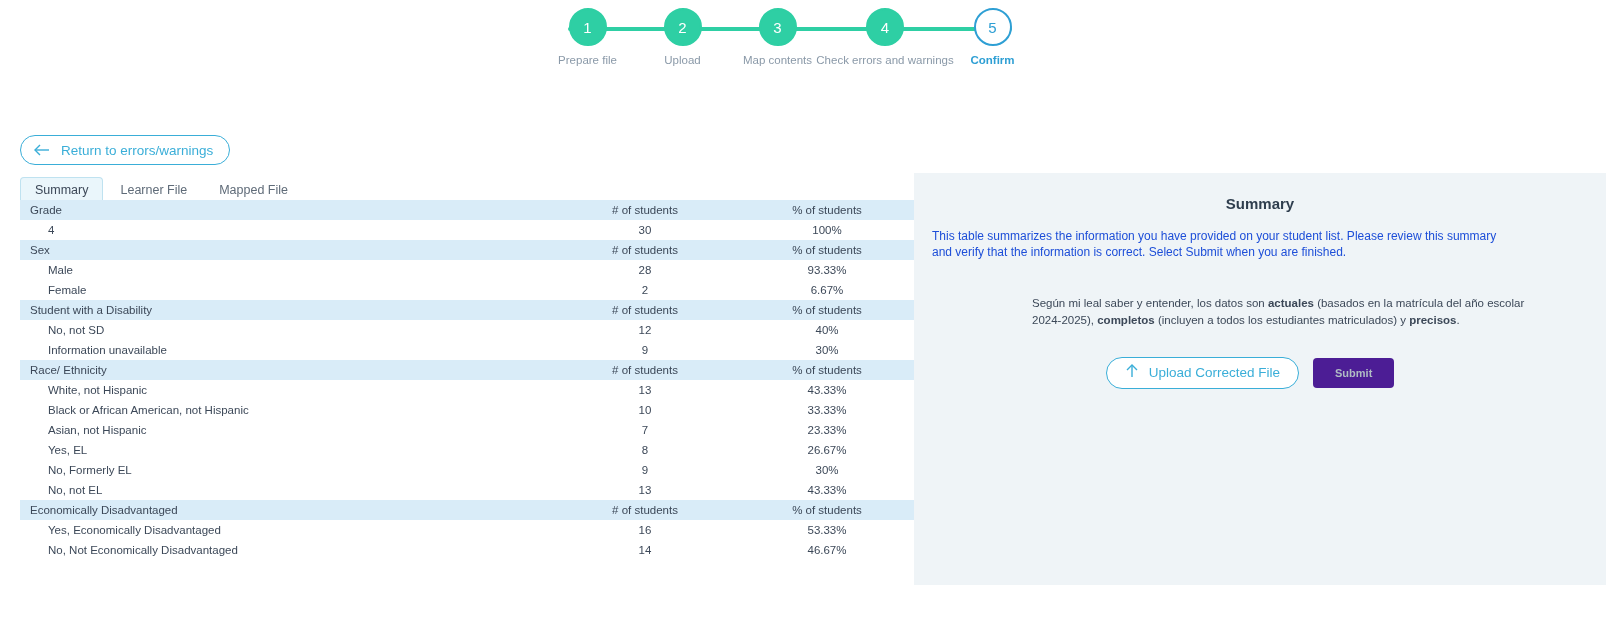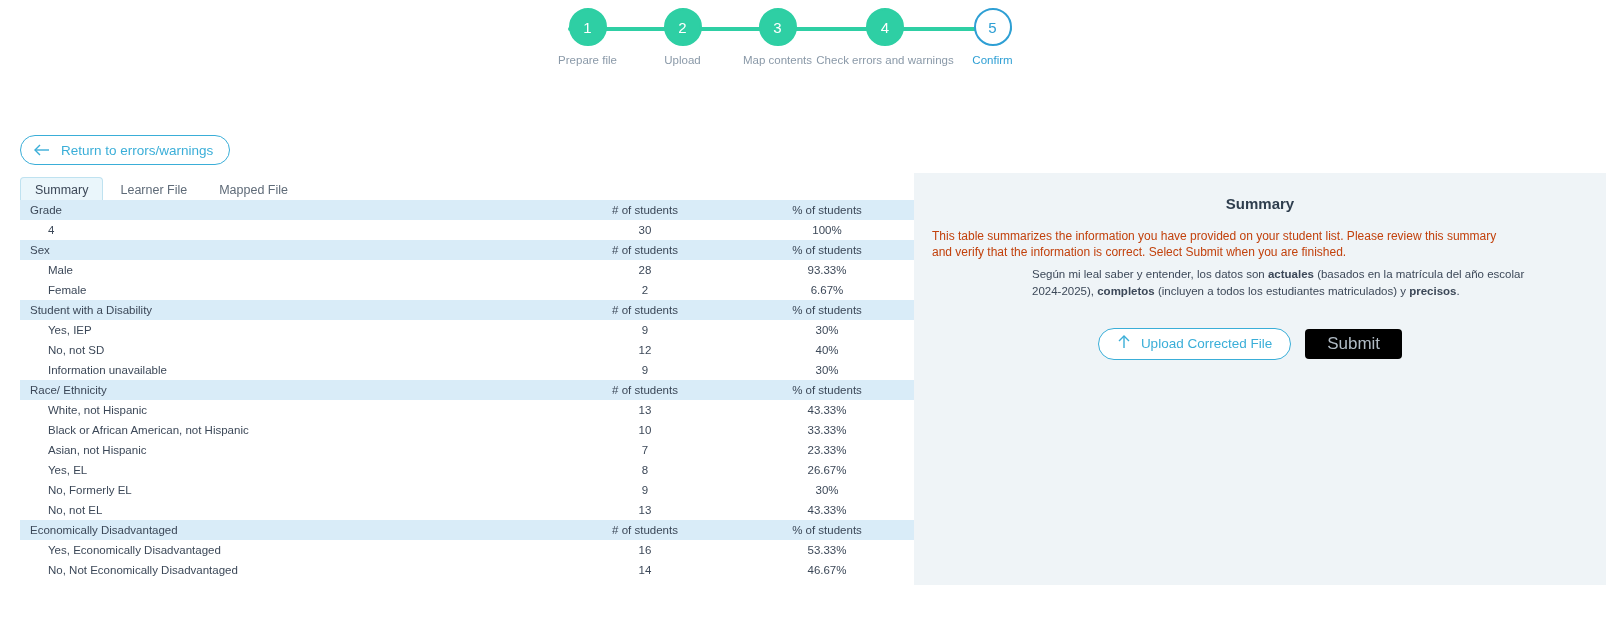--- a/index.html
+++ b/index.html
@@ -58,21 +58,21 @@
     border: 2px solid #2e9fd4;
   }
   .step-label {
     margin-top: 8px;
     font-size: 11.5px;
     color: #8a99a8;
     white-space: nowrap;
   }
   .step.current .step-label {
     color: #2e9fd4;
-    font-weight: normal;
+    font-weight: bold;
   }
 
   
   .return-btn {
     position: absolute;
     left: 20px;
     top: 135px;
     height: 30px;
     padding: 0 16px 0 12px;
     display: flex;
@@ -154,22 +154,22 @@
   .panel-title {
     text-align: center;
     font-size: 15px;
     font-weight: bold;
     color: #2f3e4e;
     margin: 6px 0 16px;
   }
   .panel-desc {
     font-size: 12px;
     line-height: 1.35;
-    color: #c2410c;
-    margin: 0 0 6px;
+    color: #1d4ed8;
+    margin: 0 0 35px;
     width: 578px;
   }
   .check-row {
     display: flex;
     align-items: flex-start;
     gap: 12px;
     margin-left: 72px;
     margin-bottom: 12px;
   }
   .checkbox {
@@ -210,24 +210,25 @@
     background: #fff;
     color: #3aaed8;
     font-size: 13.5px;
     cursor: pointer;
   }
   .btn-submit {
     height: 30px;
     padding: 0 22px;
     border: none;
     border-radius: 4px;
-    background: #000000;
+    background: #4c1d95;
     color: #b0bbc4;
-    font-size: 17px;
+    font-size: 11px;
     cursor: default;
+    font-weight: bold;
   }
 </style>
 </head>
 <body>
 
 <div class="stepper">
   <div class="step-track"></div>
   <div class="steps">
     <div class="step">
       <div class="step-circle">1</div>
@@ -296,25 +297,20 @@
       <tr class="data">
         <td class="c1 indent">Female</td>
         <td class="c2">2</td>
         <td class="c3">6.67%</td>
       </tr>
 
       <tr class="group">
         <td class="c1">Student with a Disability</td>
         <td class="c2"># of students</td>
         <td class="c3">% of students</td>
-      </tr>
-      <tr class="data">
-        <td class="c1 indent">Yes, IEP</td>
-        <td class="c2">9</td>
-        <td class="c3">30%</td>
       </tr>
       <tr class="data">
         <td class="c1 indent">No, not SD</td>
         <td class="c2">12</td>
         <td class="c3">40%</td>
       </tr>
       <tr class="data">
         <td class="c1 indent">Information unavailable</td>
         <td class="c2">9</td>
         <td class="c3">30%</td>

